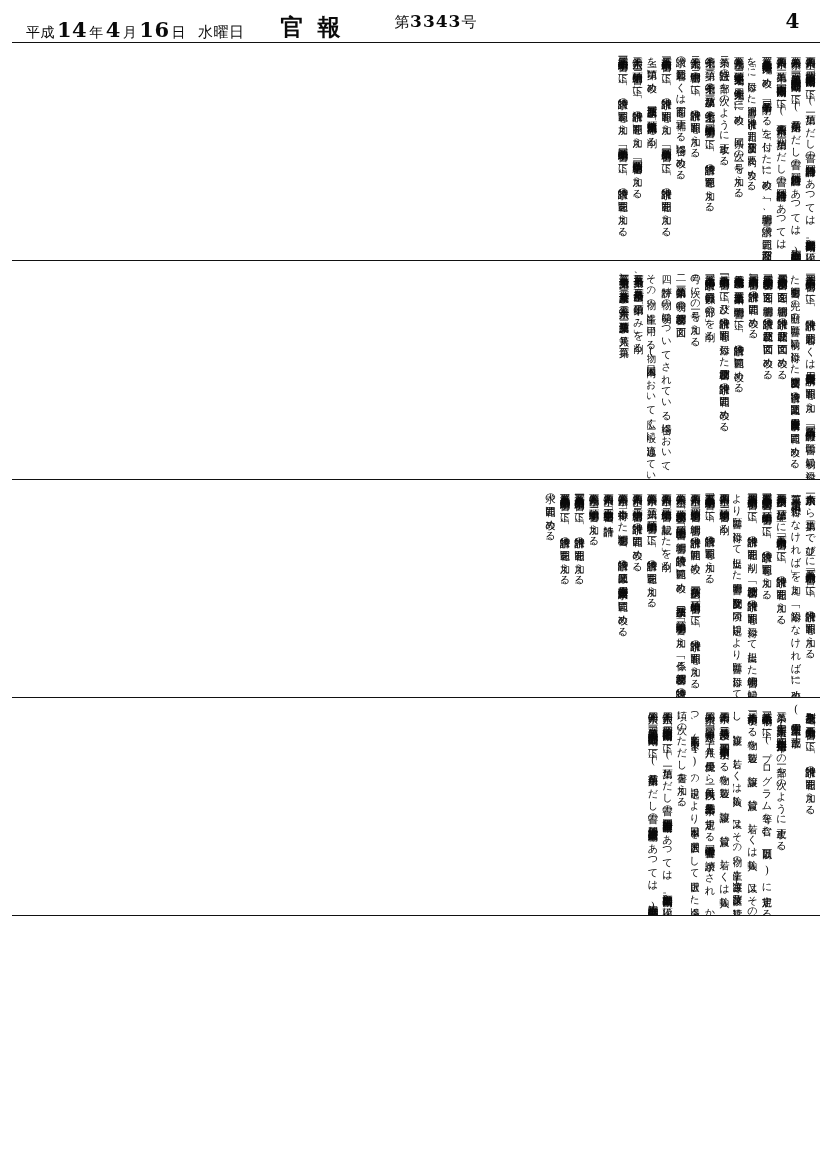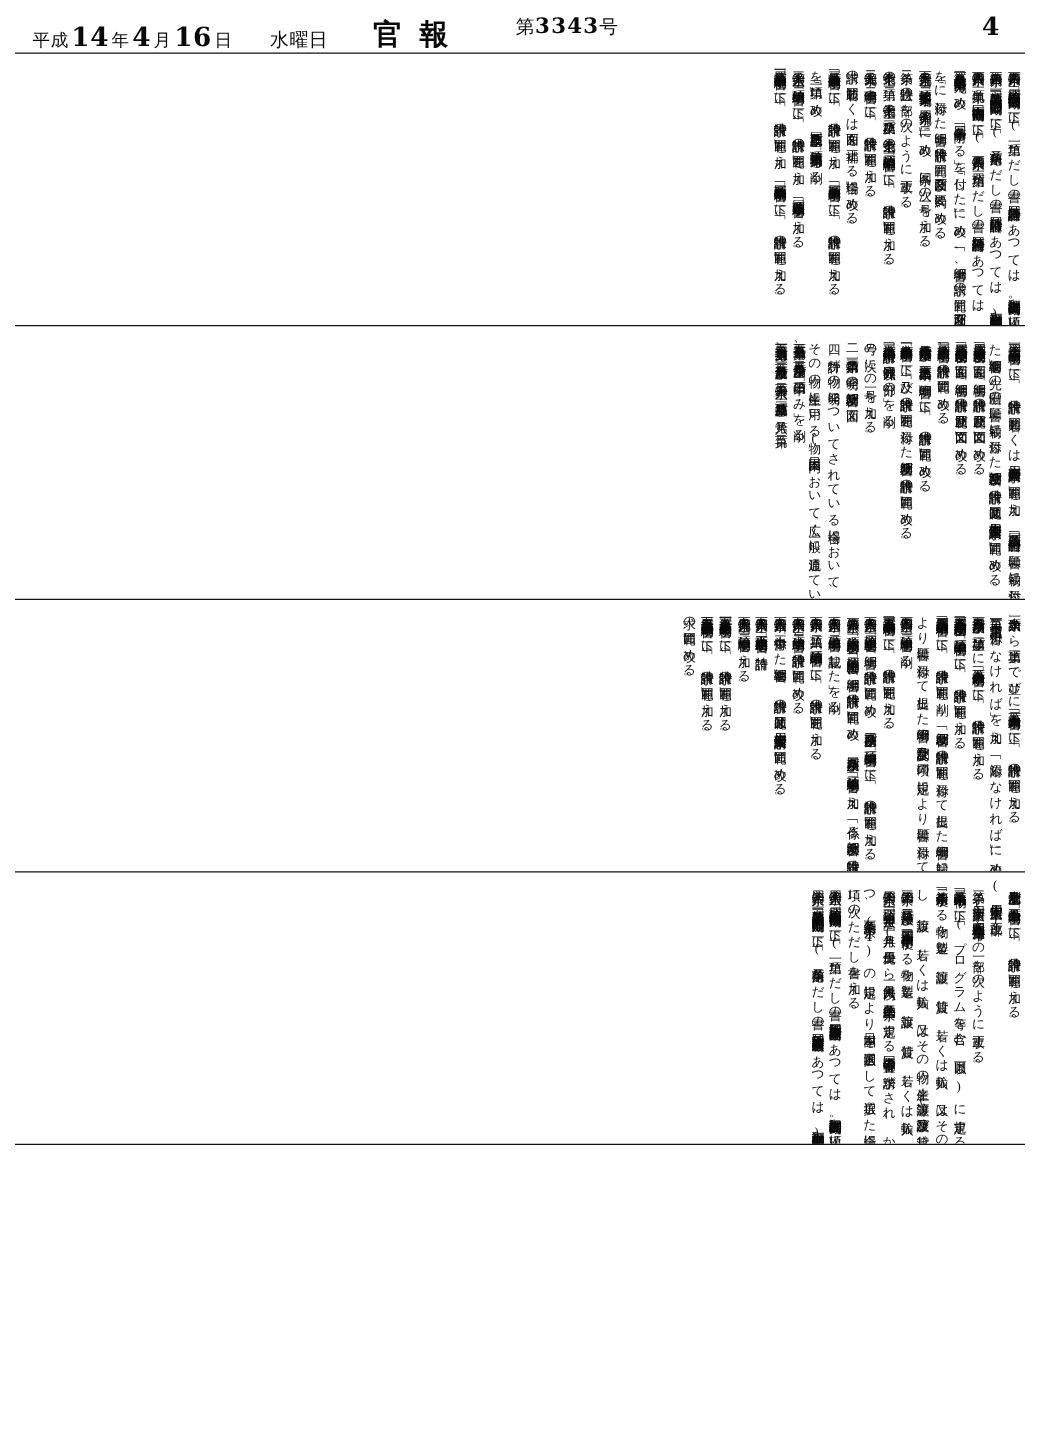--- a/index.html
+++ b/index.html
@@ -44,21 +44,21 @@
     font-size: 21px;
     font-weight: bold;
     margin-top: 17px;
   }
   .masthead .era,
   .masthead .unit {
     font-size: 14px;
   }
   .masthead .weekday {
     font-size: 15px;
-    margin-left: 28px;
+    margin-left: 10px;
   }
   .masthead .title {
     font-size: 23px;
     font-weight: bold;
     letter-spacing: 14px;
     margin: 12px 26px 0 22px;
     white-space: nowrap;
     font-family: Liberation Mono, monospace;
   }
   .masthead .issue {

